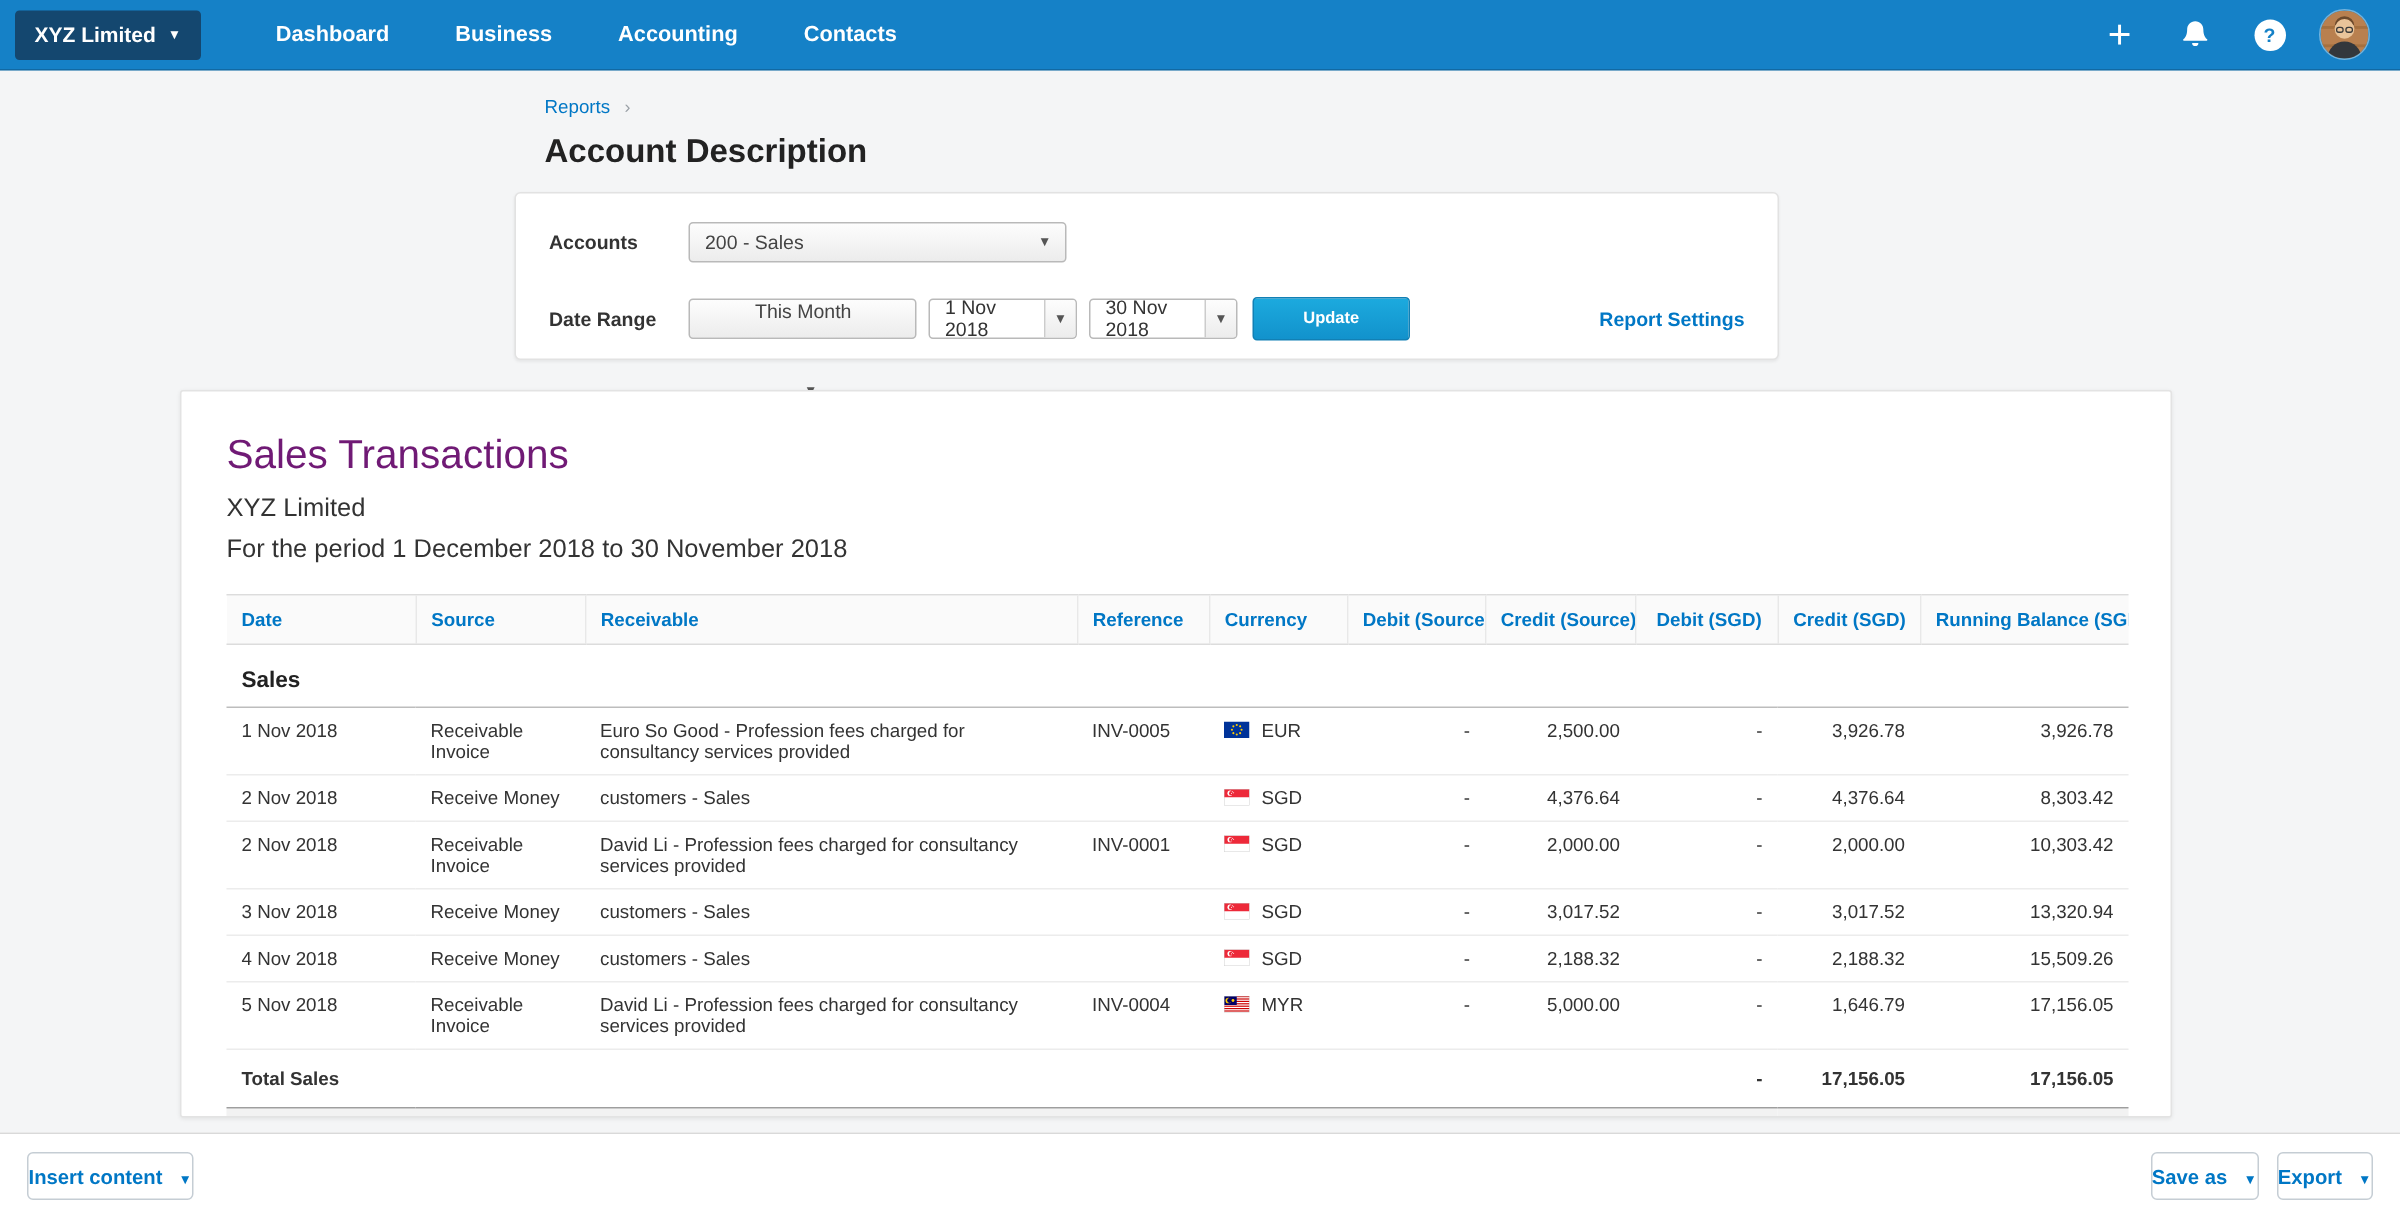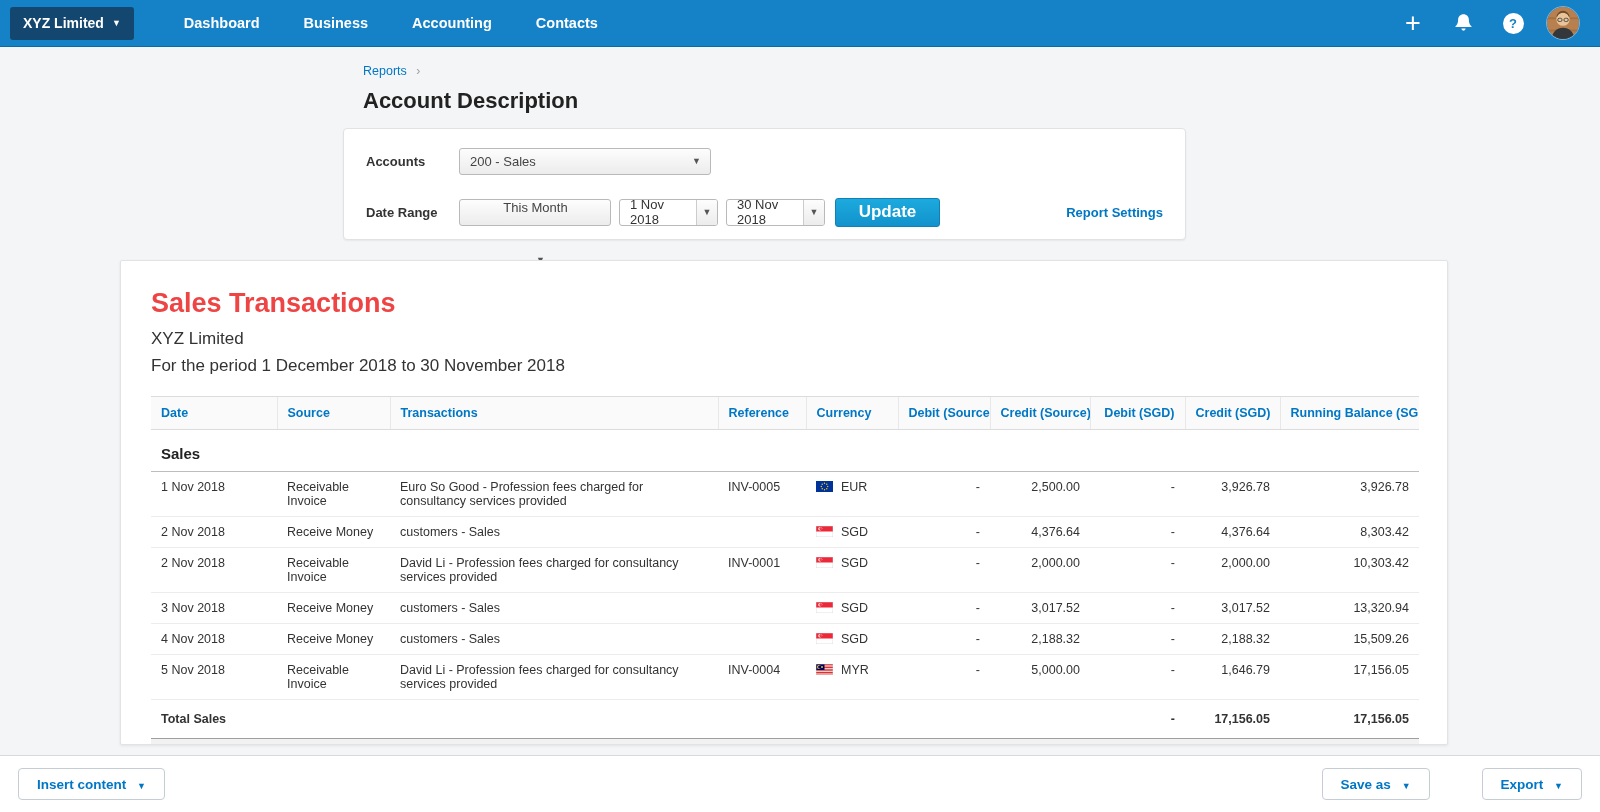--- a/index.html
+++ b/index.html
@@ -43,30 +43,30 @@
             color:#444; cursor:pointer; margin-left:15px;gap:40px; }
   .select .caret { font-size:9px; color:#555; margin-left:10px; }
   .accounts-select { width:252px; }
   .daterange-select { width:152px;flex-direction:column; }
   .date-combo { display:flex; align-items:stretch; height:27px; border:1px solid #b9b9b9;
                 border-radius:3px; background:#fff; margin-left:8px; cursor:pointer; overflow:hidden; }
   .date-combo .txt { padding:0 10px; font-size:13px; color:#333; display:flex; align-items:center; width:76px; }
   .date-combo .arr { width:21px; border-left:1px solid #ccc; background:linear-gradient(#fdfdfd,#ececec);
                      display:flex; align-items:center; justify-content:center; font-size:9px; color:#555; }
   .update-btn { margin-left:10px; width:105px; height:29px; border:1px solid #1180b5; border-radius:3px;
-                background:linear-gradient(#1caade,#1292cc); color:#fff; font-size:17px;
+                background:linear-gradient(#1caade,#1292cc); color:#fff; font-size:11px;
                 font-weight:bold; cursor:pointer; font-family:inherit; }
   .report-settings { margin-left:auto; font-size:13px; font-weight:bold; color:#0077c5;
                      text-decoration:none; cursor:pointer; }
 
   
   .report-card { position:absolute; top:260px; left:120px; width:1328px; height:485px;
                  background:#fff; border:1px solid #e3e3e3; border-radius:2px;
                  box-shadow:0 1px 3px rgba(0,0,0,0.08); padding:27px 30px; overflow:hidden; }
-  .report-title { font-size:27px; font-weight:bold; color:#ef4444; }
+  .report-title { font-size:27px; font-weight:normal; color:#701a75; }
   .report-company { font-size:17px; color:#333; margin-top:10px; }
   .report-period { font-size:17px; color:#333; margin-top:7px; }
 
   table.report { width:100%; border-collapse:collapse; margin-top:20px; table-layout:fixed; }
   table.report th { background:#fafafa; color:#0077c5; font-size:12.5px; font-weight:bold;
                     text-align:left; padding:9px 10px; border-top:1px solid #dcdcdc;
                     border-bottom:1px solid #dcdcdc; cursor:pointer; white-space:nowrap;
                     overflow:hidden; }
   table.report th + th { border-left:1px solid #e8e8e8; }
   table.report th.num, table.report td.num { text-align:right; }
@@ -78,24 +78,24 @@
                           padding:12px 10px; }
   tr.grand-total-row td { font-weight:bold; background:#f2f2f2; border-top:1px solid #9e9e9e;
                           border-bottom:1px solid #9e9e9e; padding:10px 10px; }
   .flag { display:inline-block; vertical-align:-1px; margin-right:8px; }
 
   
   .footerbar { position:absolute; left:0; top:755px; width:1600px; height:57px; background:#fff;
                border-top:1px solid #d9d9d9; display:flex; align-items:center;
                padding:0 18px; z-index:20; }
   .footer-btn { height:32px; background:#fff; border:1px solid #c5cdd4; border-radius:4px;
-                color:#0077c5; font-size:13.5px; font-weight:bold; padding:0 18px;
+                color:#0077c5; font-size:13.5px; font-weight:bold; padding:0 0;
                 cursor:pointer; font-family:inherit; }
   .footer-btn .caret { font-size:9px; margin-left:7px; }
-  .footer-right { margin-left:auto; display:flex;gap:40px; }
+  .footer-right { margin-left:auto; display:flex; }
   .footer-right .footer-btn { margin-left:12px; }
 </style>
 </head>
 <body>
 
 <header class="navbar">
   <div class="org-btn">
     <span>XYZ Limited</span>
     <span class="caret">▼</span>
   </div>
@@ -183,21 +183,21 @@
         <col style="width:92px">
       <col style="width:100px">
         <col style="width:95px">
         <col style="width:95px">
         <col style="width:139px">
     </colgroup>
     <thead>
       <tr>
         <th>Date</th>
         <th>Source</th>
-        <th>Transactions</th>
+        <th>Receivable</th>
         <th>Reference</th>
         <th>Currency</th>
         <th class="num">Debit (Source)</th>
         <th class="num">Credit (Source)</th>
         <th class="num">Debit (SGD)</th>
         <th class="num">Credit (SGD)</th>
         <th class="num">Running Balance (SGD)</th>
       </tr>
     </thead>
     <tbody>

